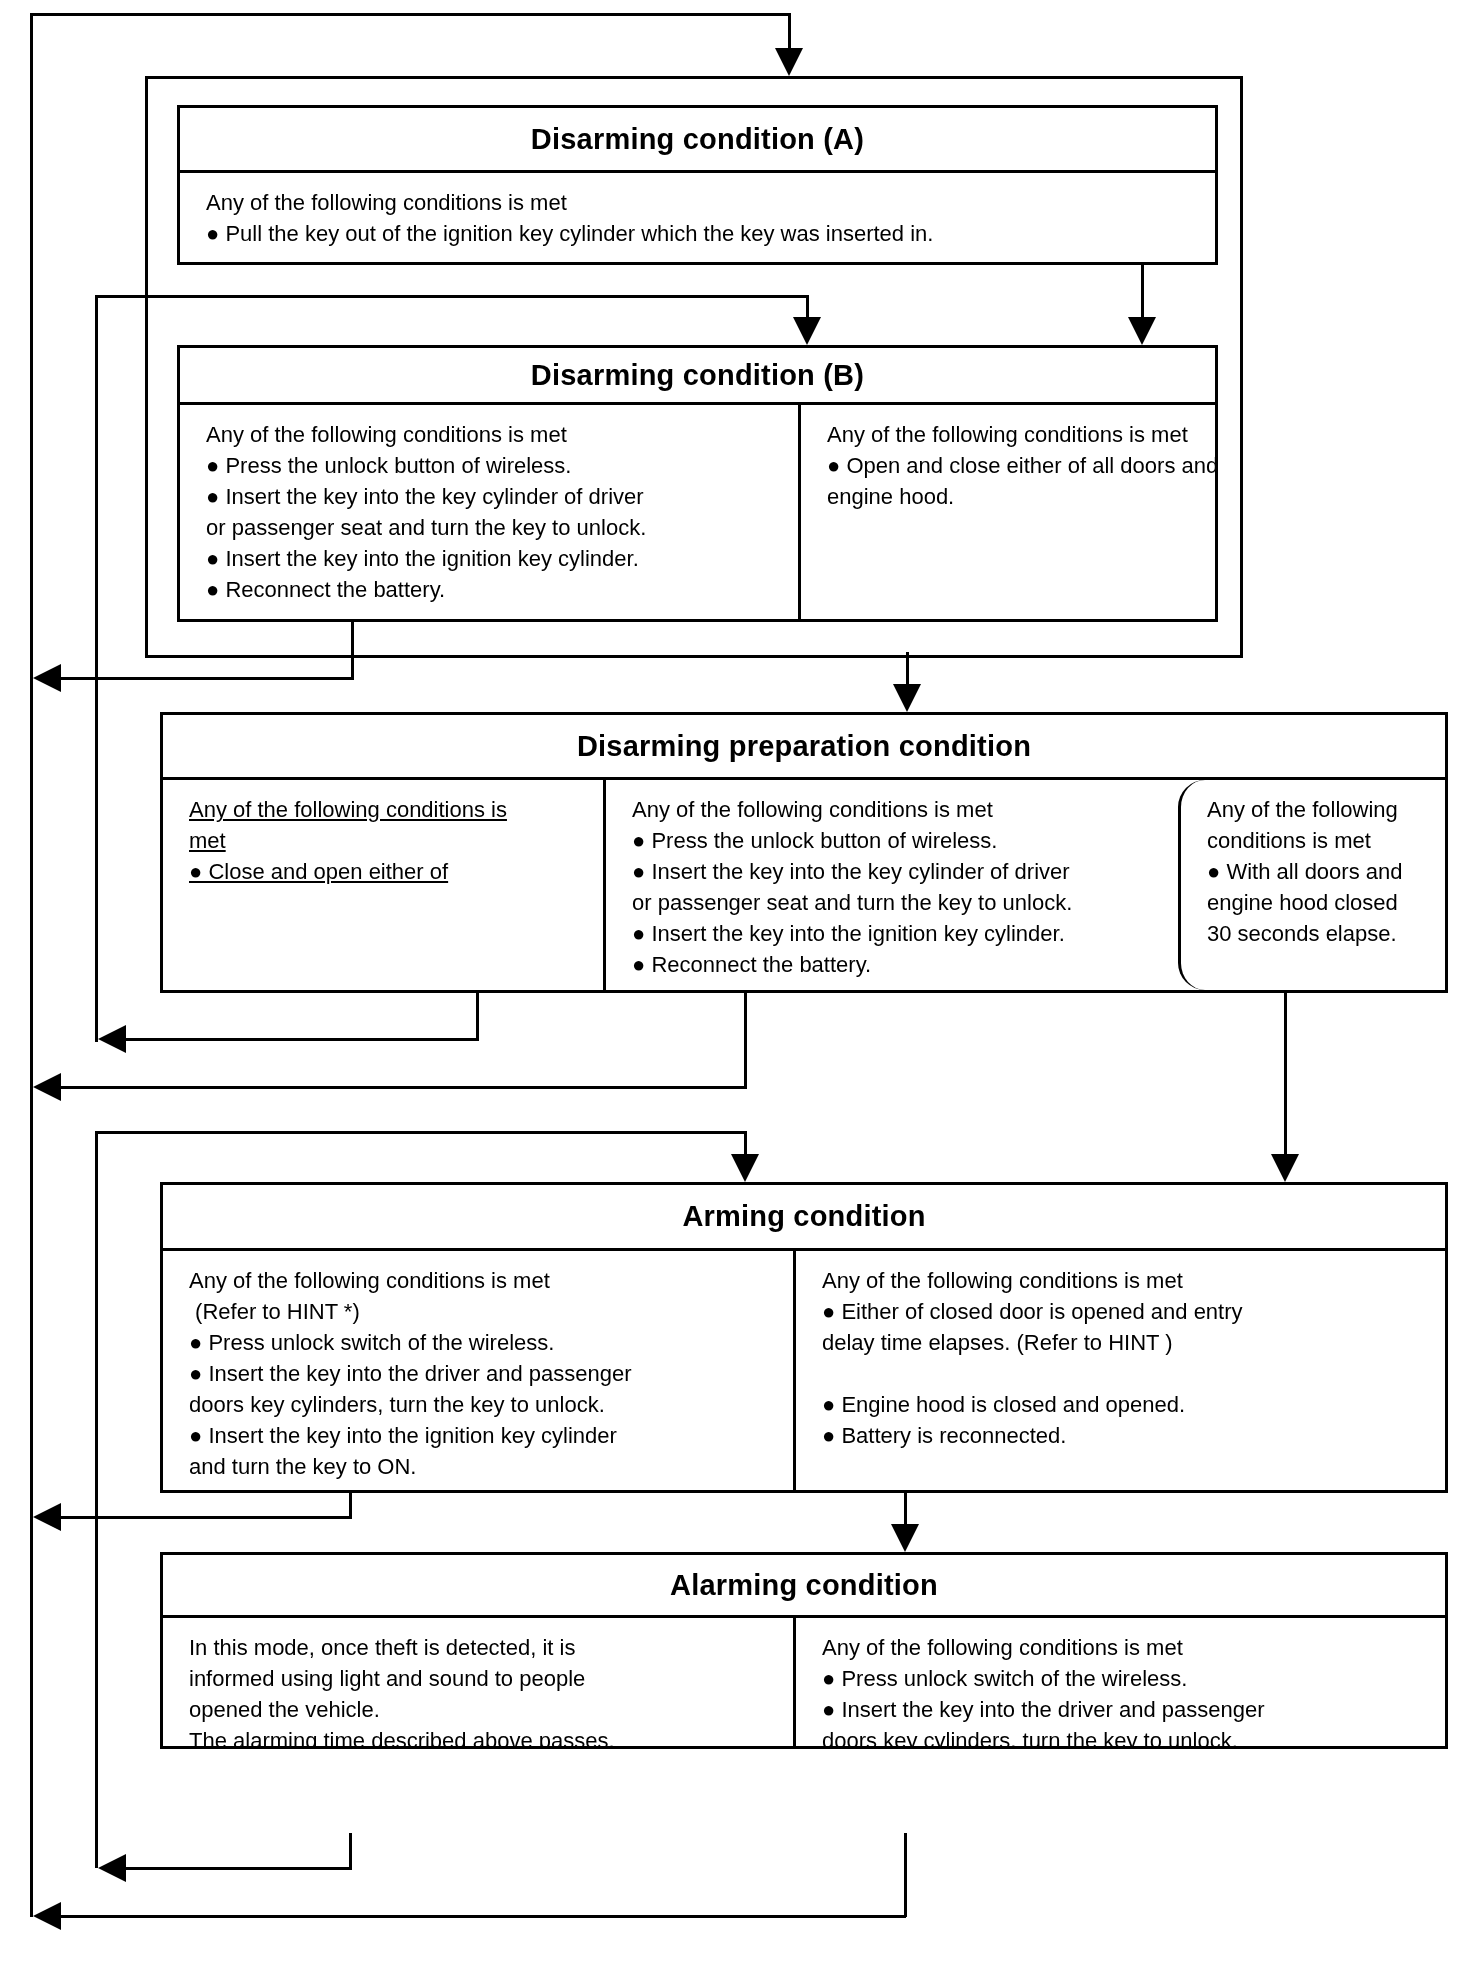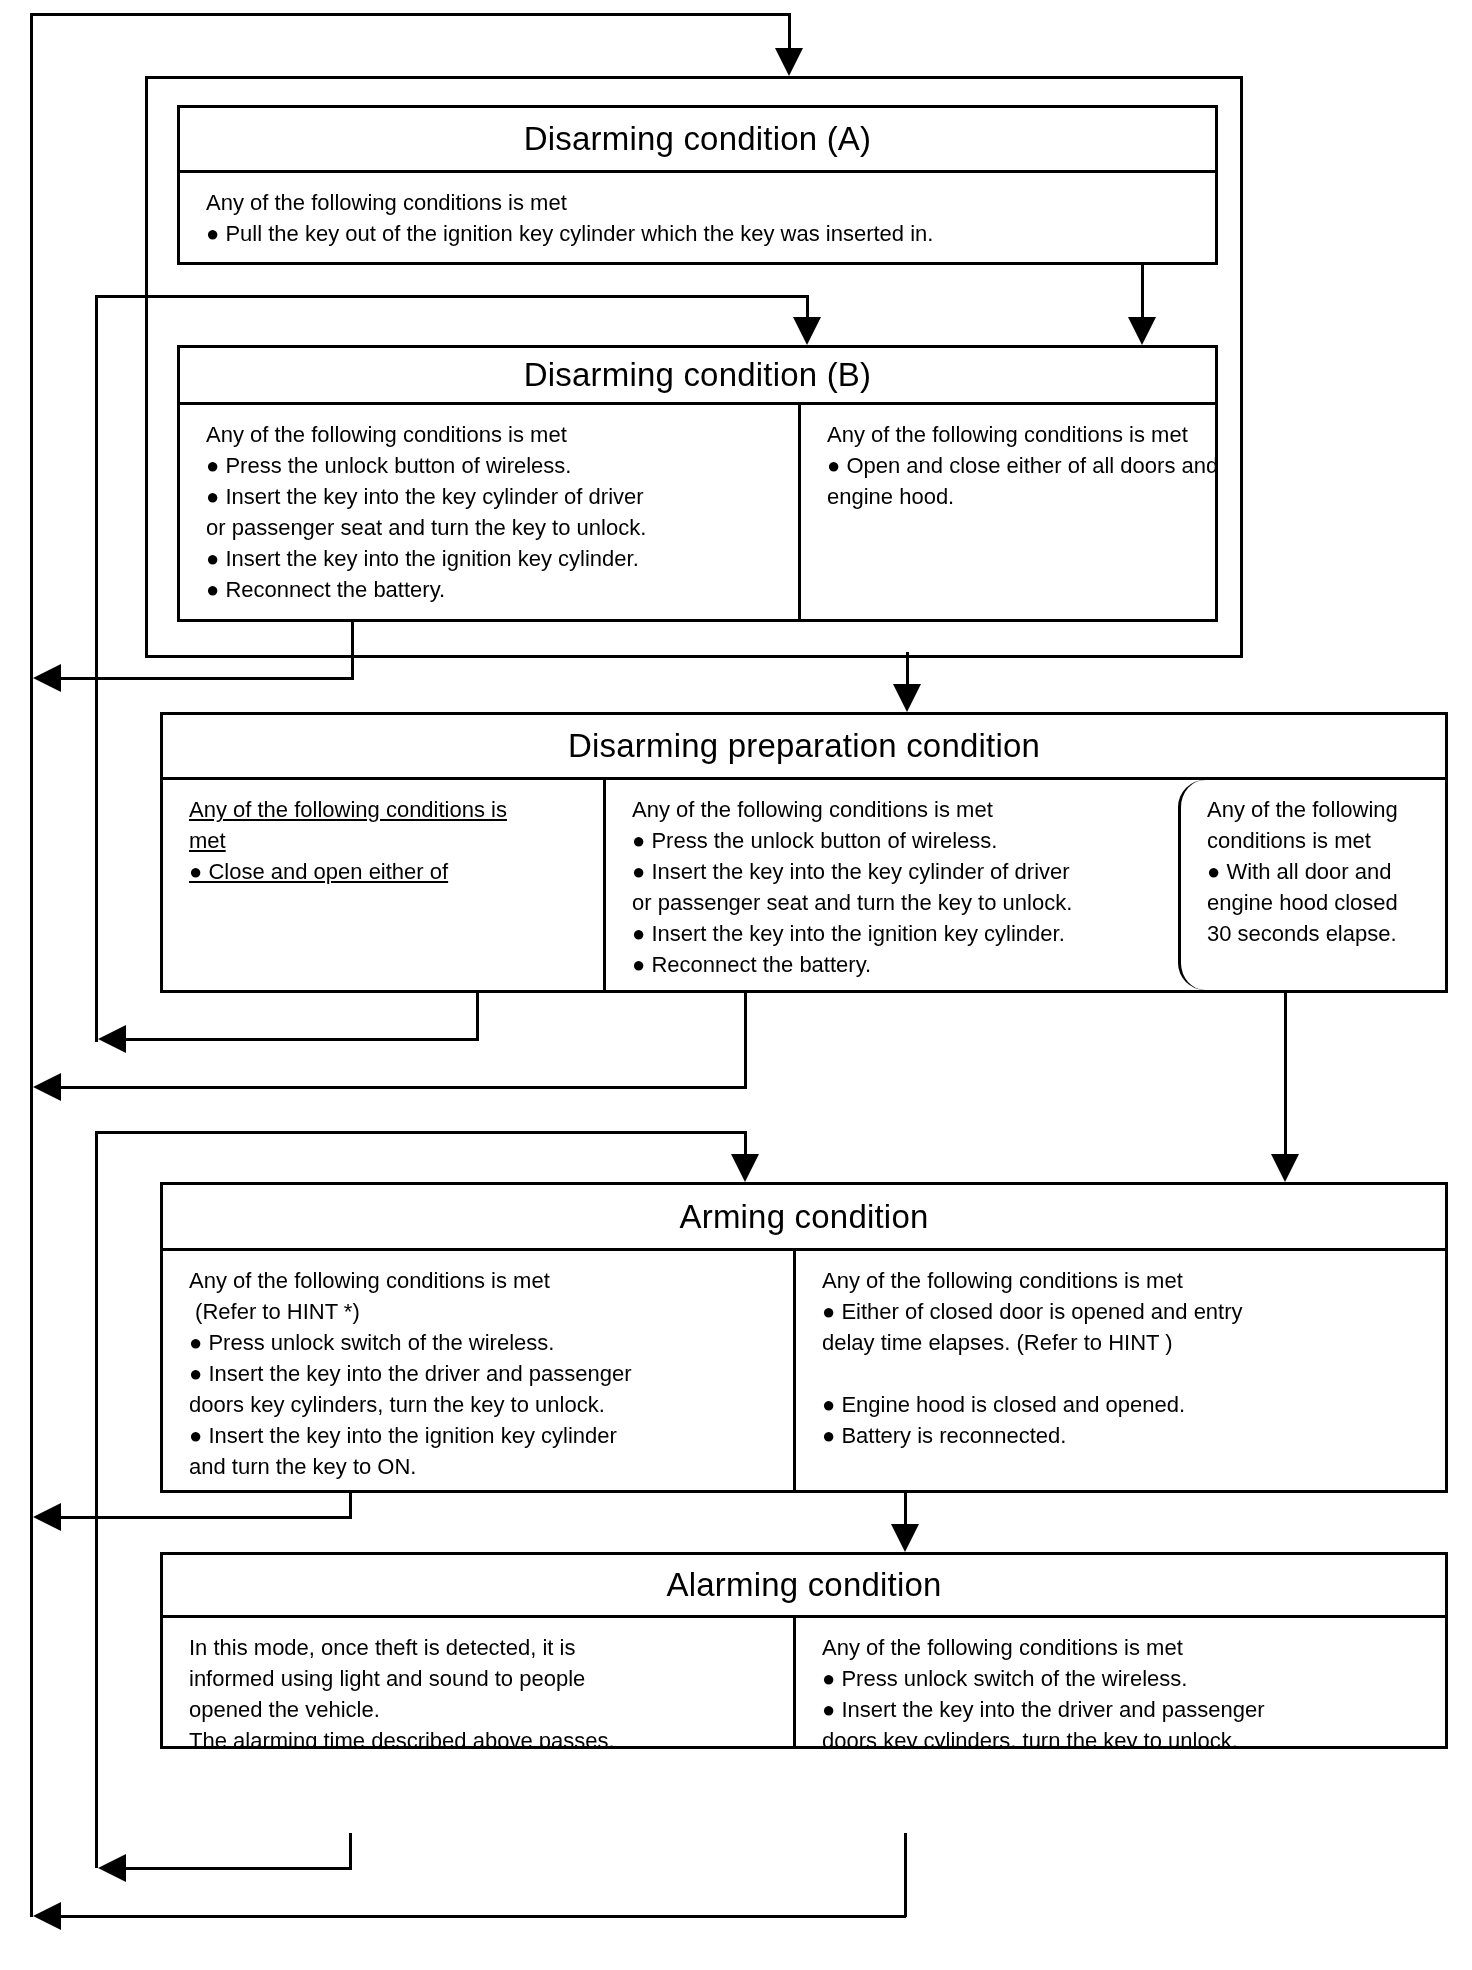--- a/index.html
+++ b/index.html
@@ -13,21 +13,21 @@
   .cline{ position:absolute; background:var(--line); }
   .arrow-down{ position:absolute; width:0; height:0;
     border-left:14px solid transparent; border-right:14px solid transparent;
     border-top:28px solid var(--line); }
   .arrow-left{ position:absolute; width:0; height:0;
     border-top:14px solid transparent; border-bottom:14px solid transparent;
     border-right:28px solid var(--line); }
   .outline-box{ position:absolute; border:3px solid var(--line); z-index:2; background:transparent; }
   .dbox{ position:absolute; border:3px solid var(--line); background:var(--bg); z-index:3; box-sizing:border-box; display:flex; flex-direction:column; }
   .dbox-title{ border-bottom:3px solid var(--line); display:flex; align-items:center; justify-content:center;
-    font-weight:normal; font-size:33px; letter-spacing:0.2px; flex:0 0 auto; }
+    font-weight:bold; font-size:29px; letter-spacing:0.2px; flex:0 0 auto; }
   .dbox-cols{ display:flex; flex:1 1 auto; min-height:0; }
   .dbox-col{ box-sizing:border-box; padding:14px 10px 10px 26px; font-size:22px; line-height:31px; overflow:hidden; }
   .dbox-col + .dbox-col{ border-left:3px solid var(--line); }
   .tl{ white-space:pre; }
 </style>
 </head>
 <body>
 
 <div id="diagram-canvas">
 
@@ -115,21 +115,21 @@
           <div class="tl">Any of the following conditions is met</div>
           <div class="tl">● Press the unlock button of wireless.</div>
           <div class="tl">● Insert the key into the key cylinder of driver</div>
           <div class="tl">or passenger seat and turn the key to unlock.</div>
           <div class="tl">● Insert the key into the ignition key cylinder.</div>
           <div class="tl">● Reconnect the battery.</div>
         </div>
       <div class="dbox-col" style="flex:1 1 auto;border-radius:27px;">
           <div class="tl">Any of the following</div>
           <div class="tl">conditions is met</div>
-          <div class="tl">● With all door and</div>
+          <div class="tl">● With all doors and</div>
           <div class="tl">engine hood closed</div>
           <div class="tl">30 seconds elapse.</div>
         </div>
     </div>
   </div>
 
   <div class="dbox" style="left:160px; top:1182px; width:1288px; height:311px;">
     <div class="dbox-title" style="height:63px;">Arming condition</div>
     <div class="dbox-cols">
       <div class="dbox-col" style="flex:0 0 630px;">

